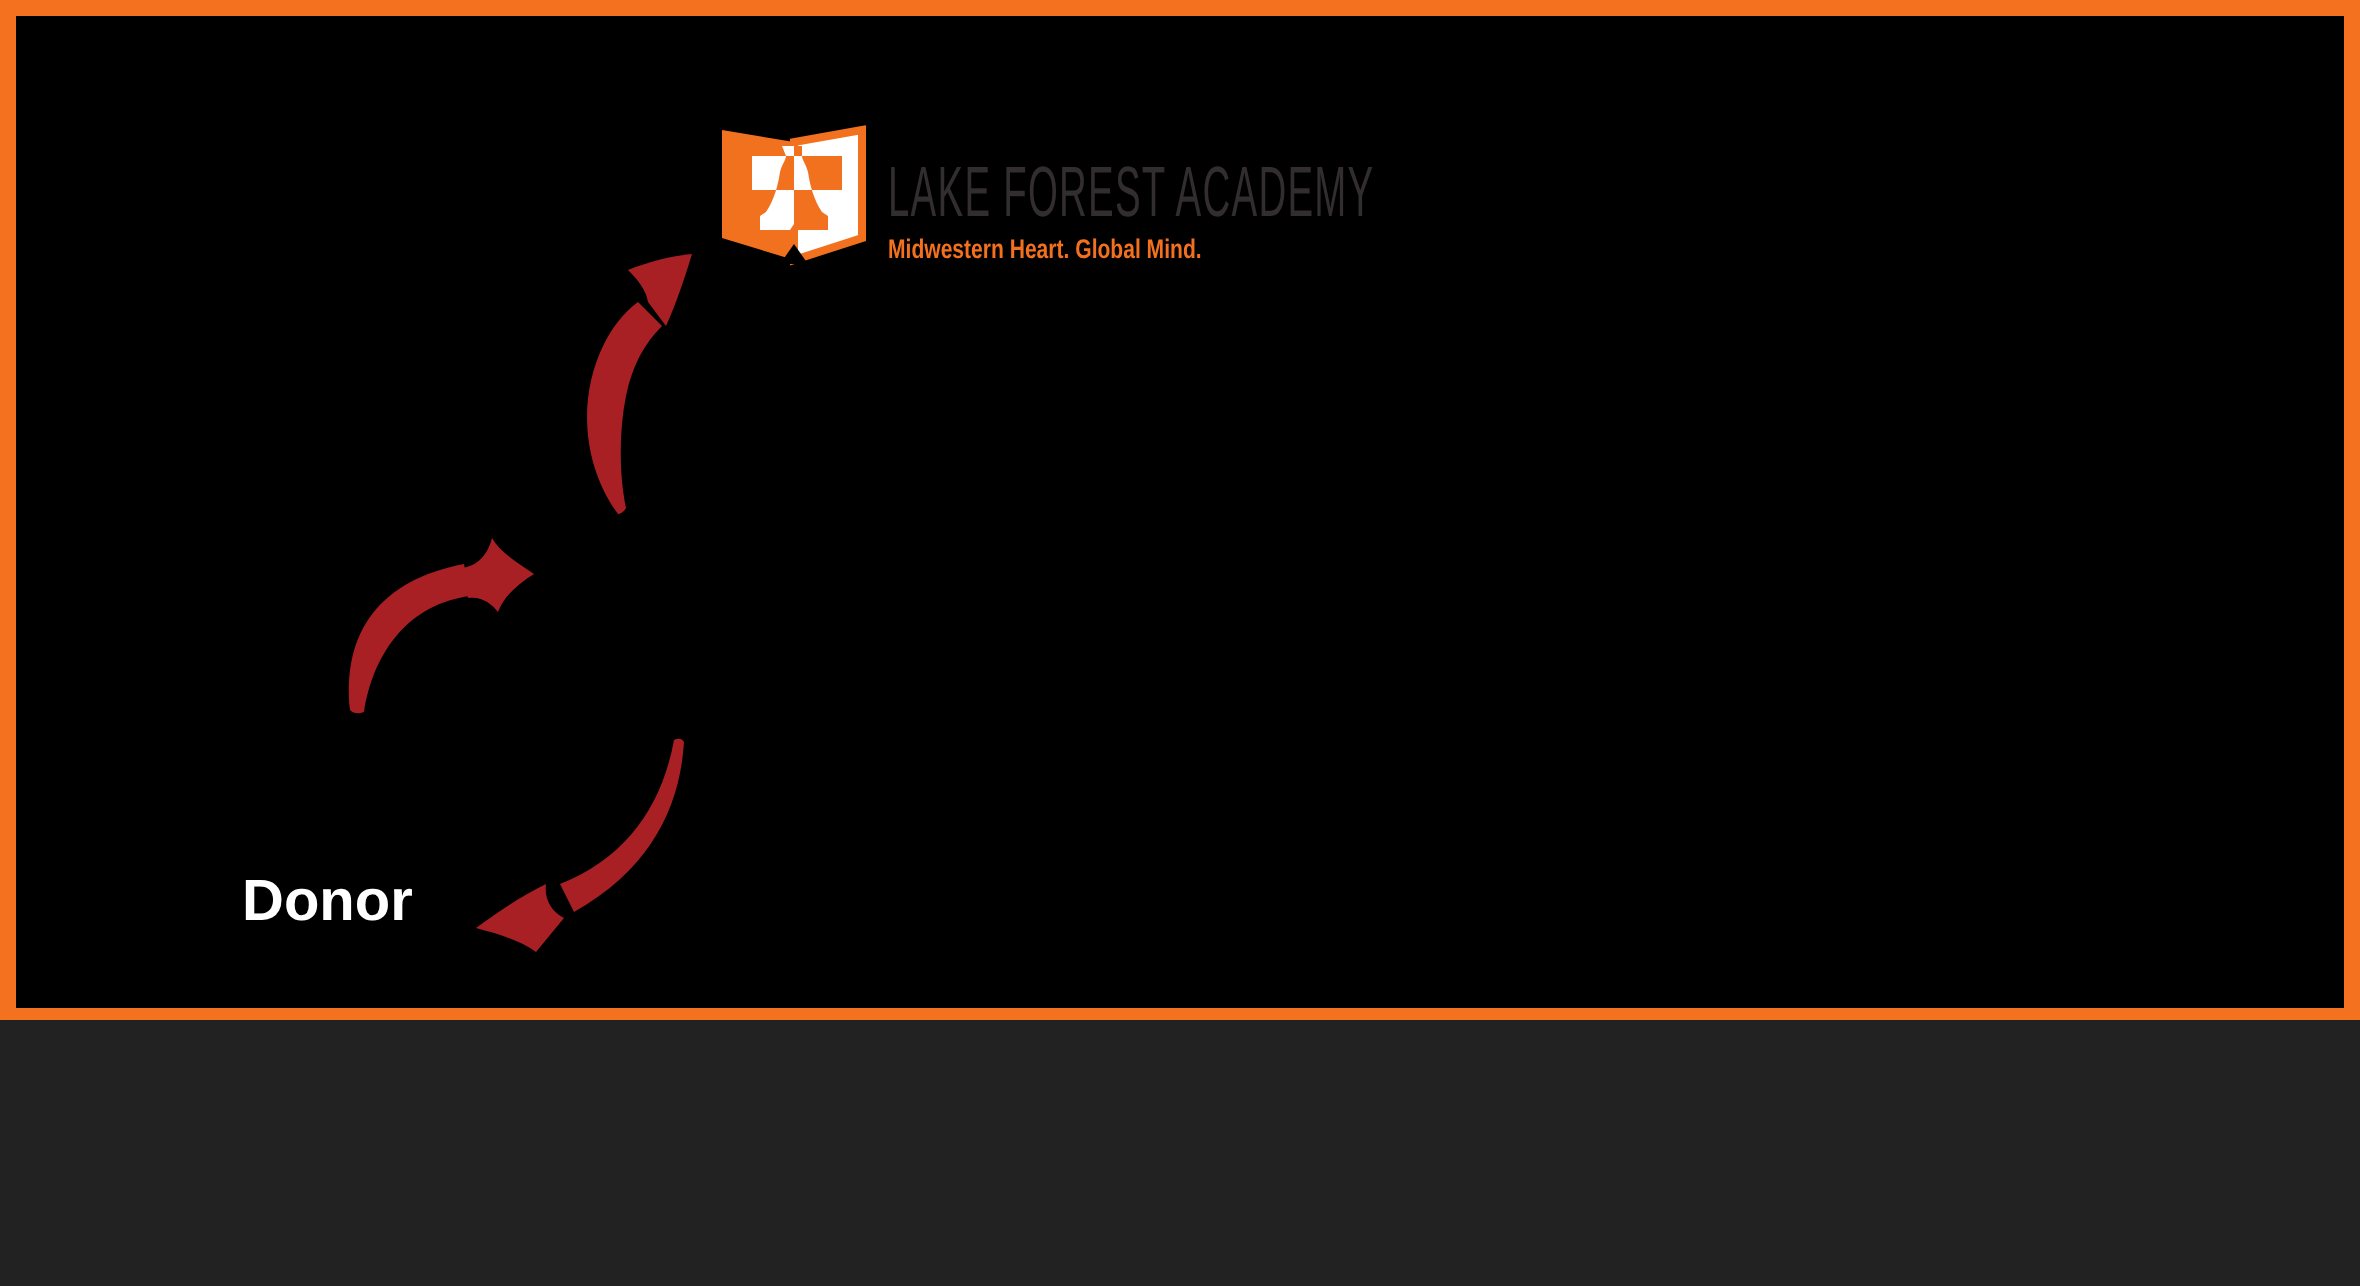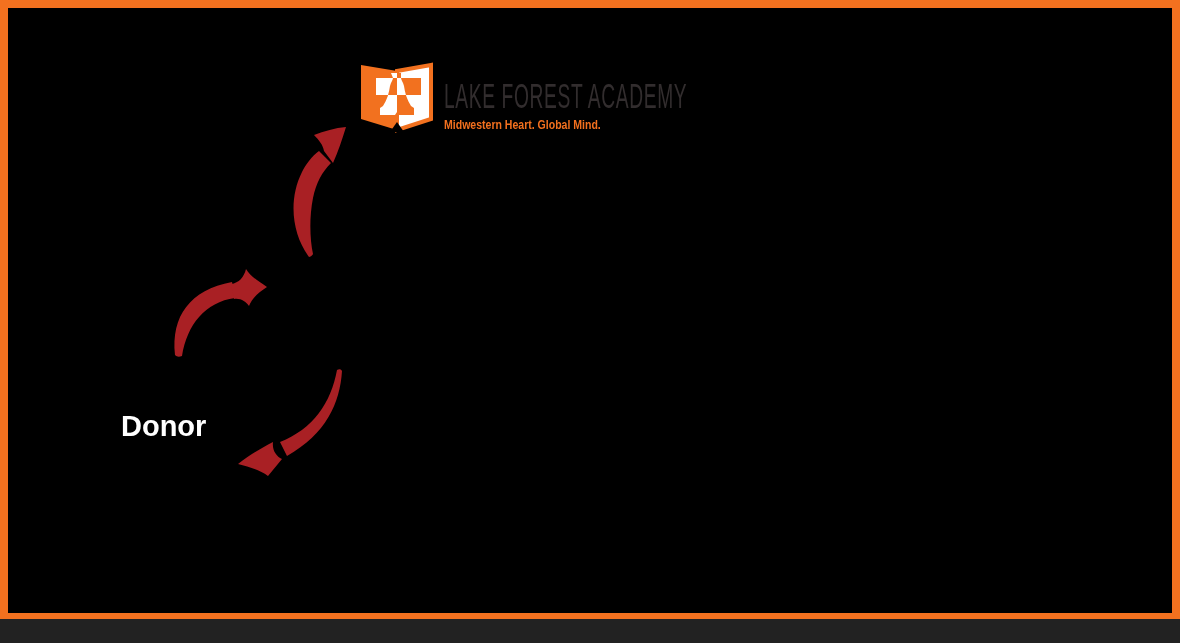--- a/index.html
+++ b/index.html
@@ -1,18 +1,18 @@
 <!DOCTYPE html>
 <html><head>
 <meta charset="utf-8">
 <style>
   html,body{margin:0;padding:0;background:#222;}
   .canvas{
     position:relative;
-    width:1180px;height:619px;
+    width:1180px;height:510px;
     box-sizing:border-box;
     background:#000;
     border-style:solid;
     border-color:#F3711F;
     border-width:8px 8px 6px 8px;
     overflow:hidden;
     font-family:"Liberation Sans", sans-serif;
   }
   .arrows-svg{position:absolute;left:-8px;top:-8px;width:1180px;height:643px;}
   .logo{position:absolute;left:350px;top:54px;display:flex;align-items:flex-start;}
@@ -39,21 +39,21 @@
   }
   .node-label{
     position:absolute;
     color:#FFFFFF;
     font-weight:bold;
     font-size:29px;
     line-height:1.1;
     white-space:nowrap;
   }
   .label-lead-trust{left:299px;top:289px;}
-  .label-donor{left:113px;top:403px;}
+  .label-donor{left:113px;top:428px;}
 </style>
 </head>
 <body>
 
 <div class="canvas">
 
   <svg class="arrows-svg" viewBox="0 0 1180 643" aria-hidden="true">
 
     <g>
       <path fill="#A92024" d="M 175 355 C 171 316 190 290 232 282 L 235 298 C 205 302 187 325 182 356 C 179 357 177 357 175 355 Z"></path>

